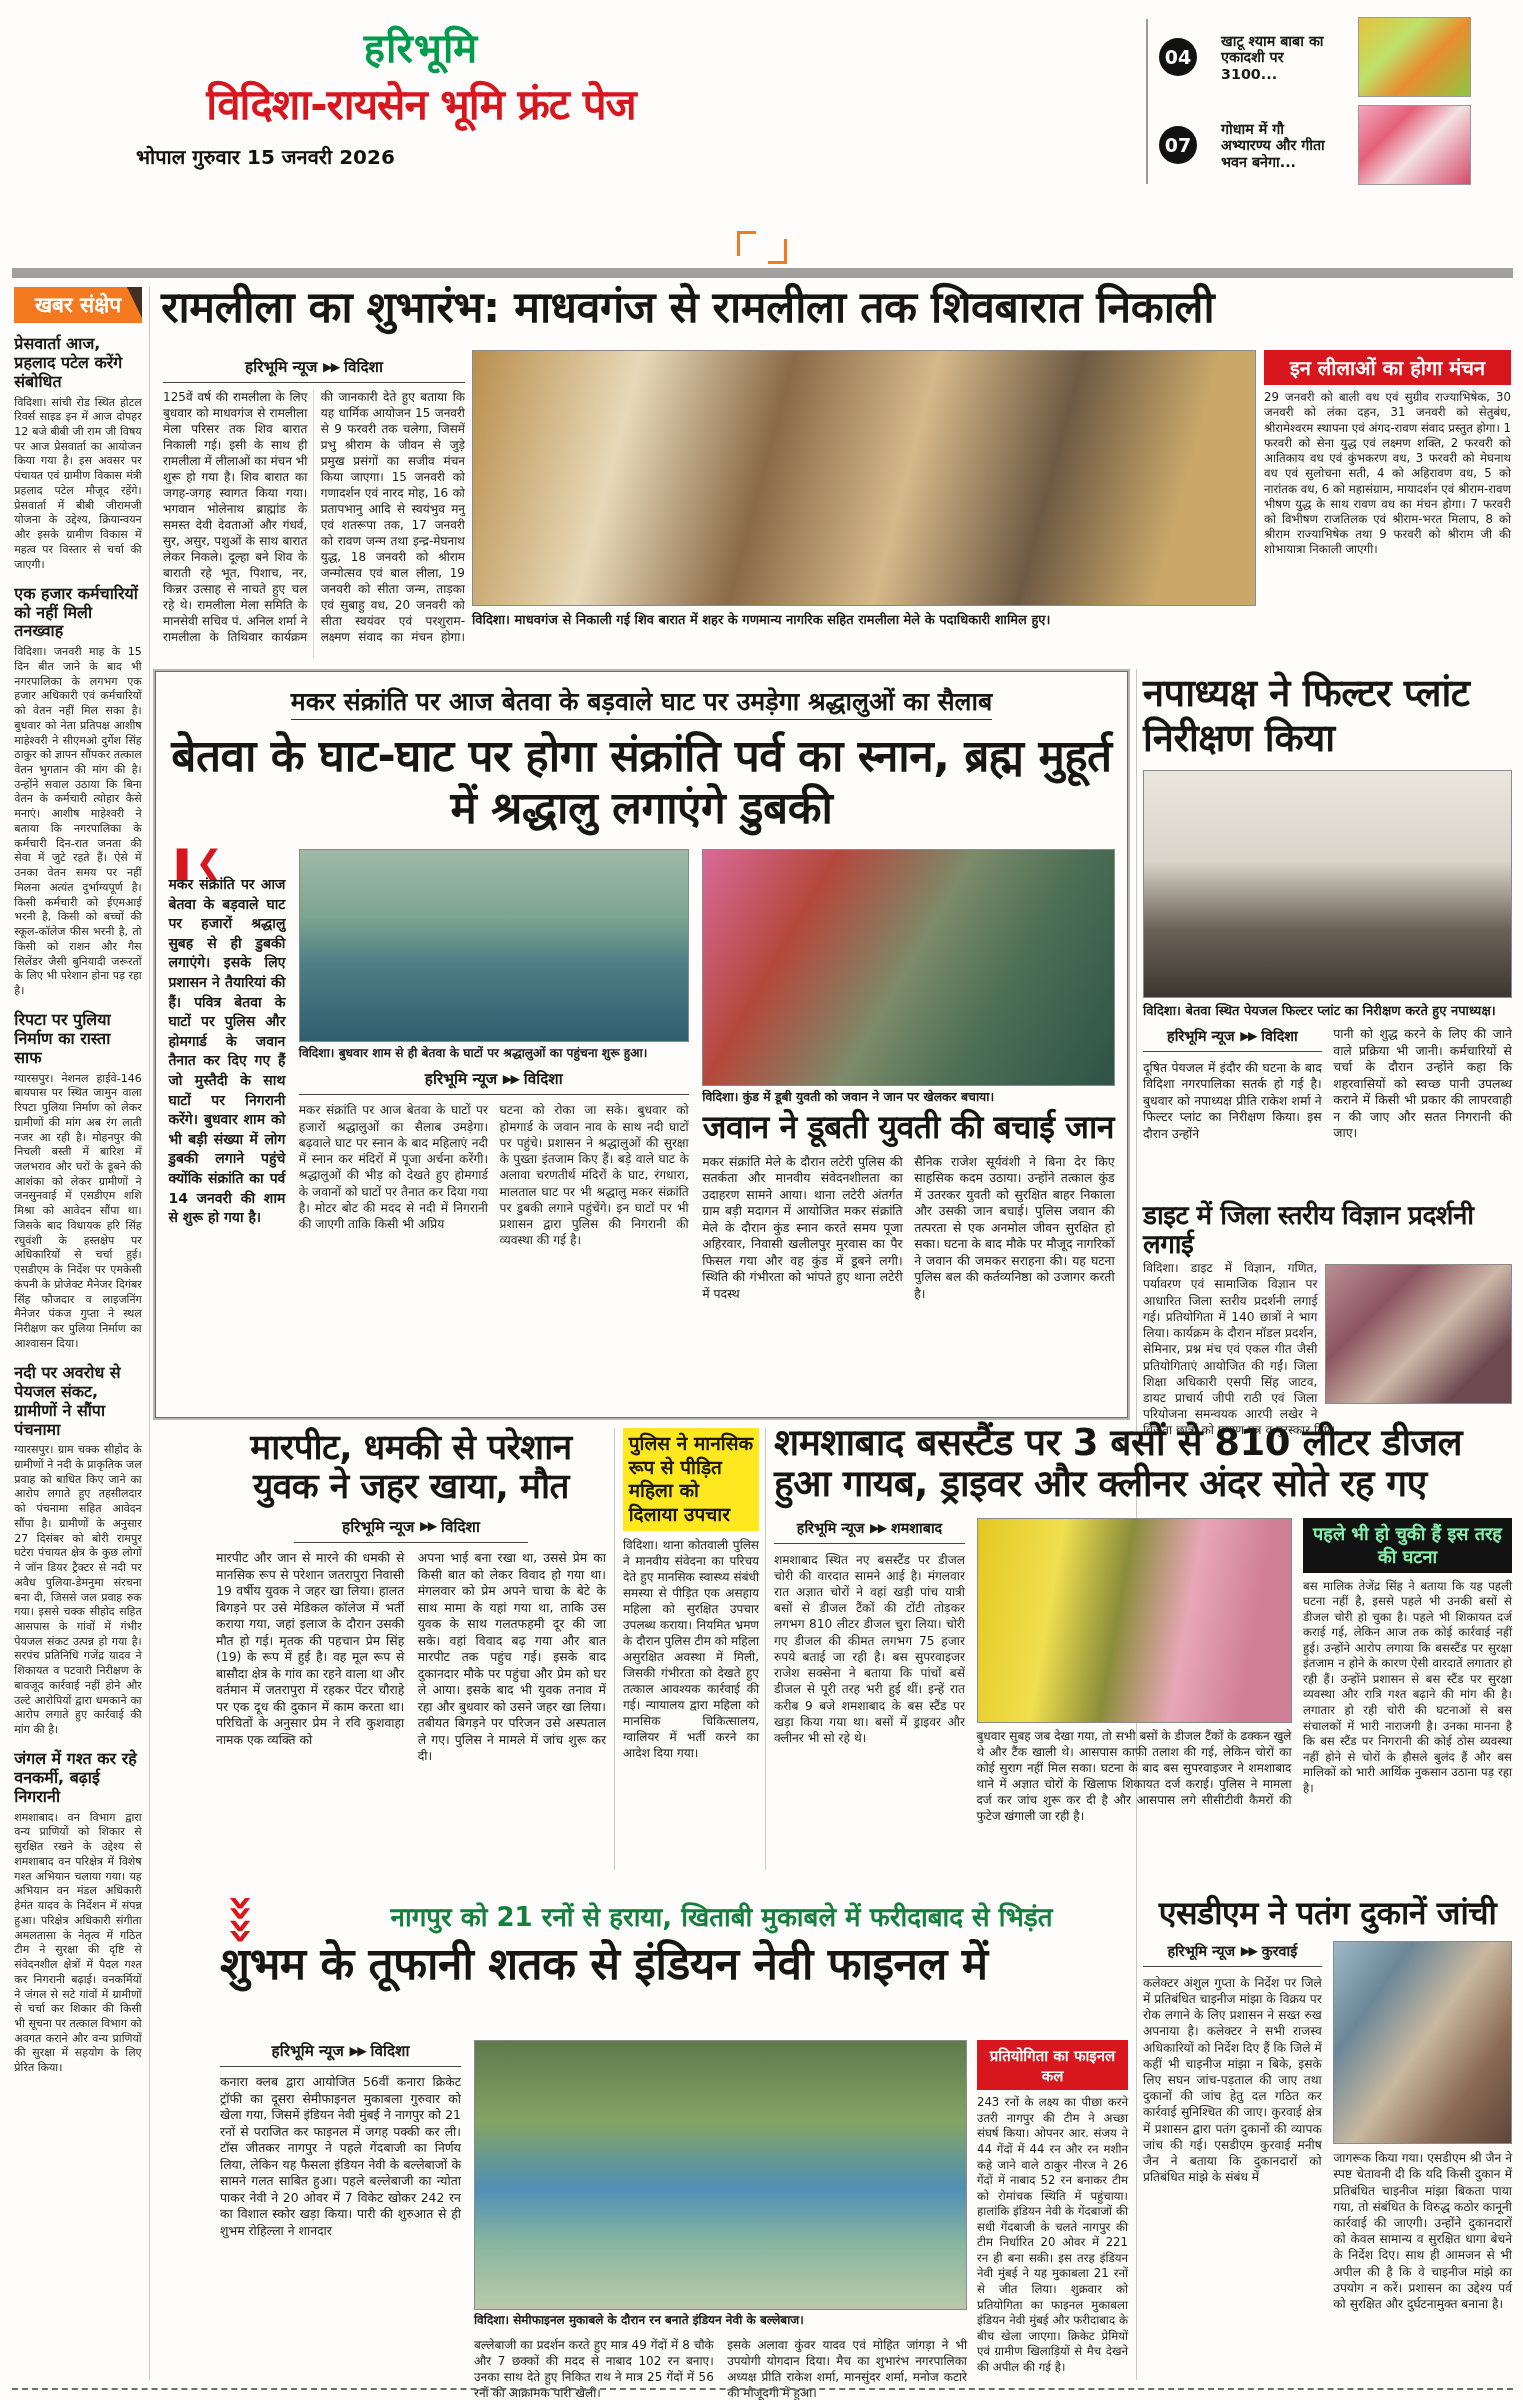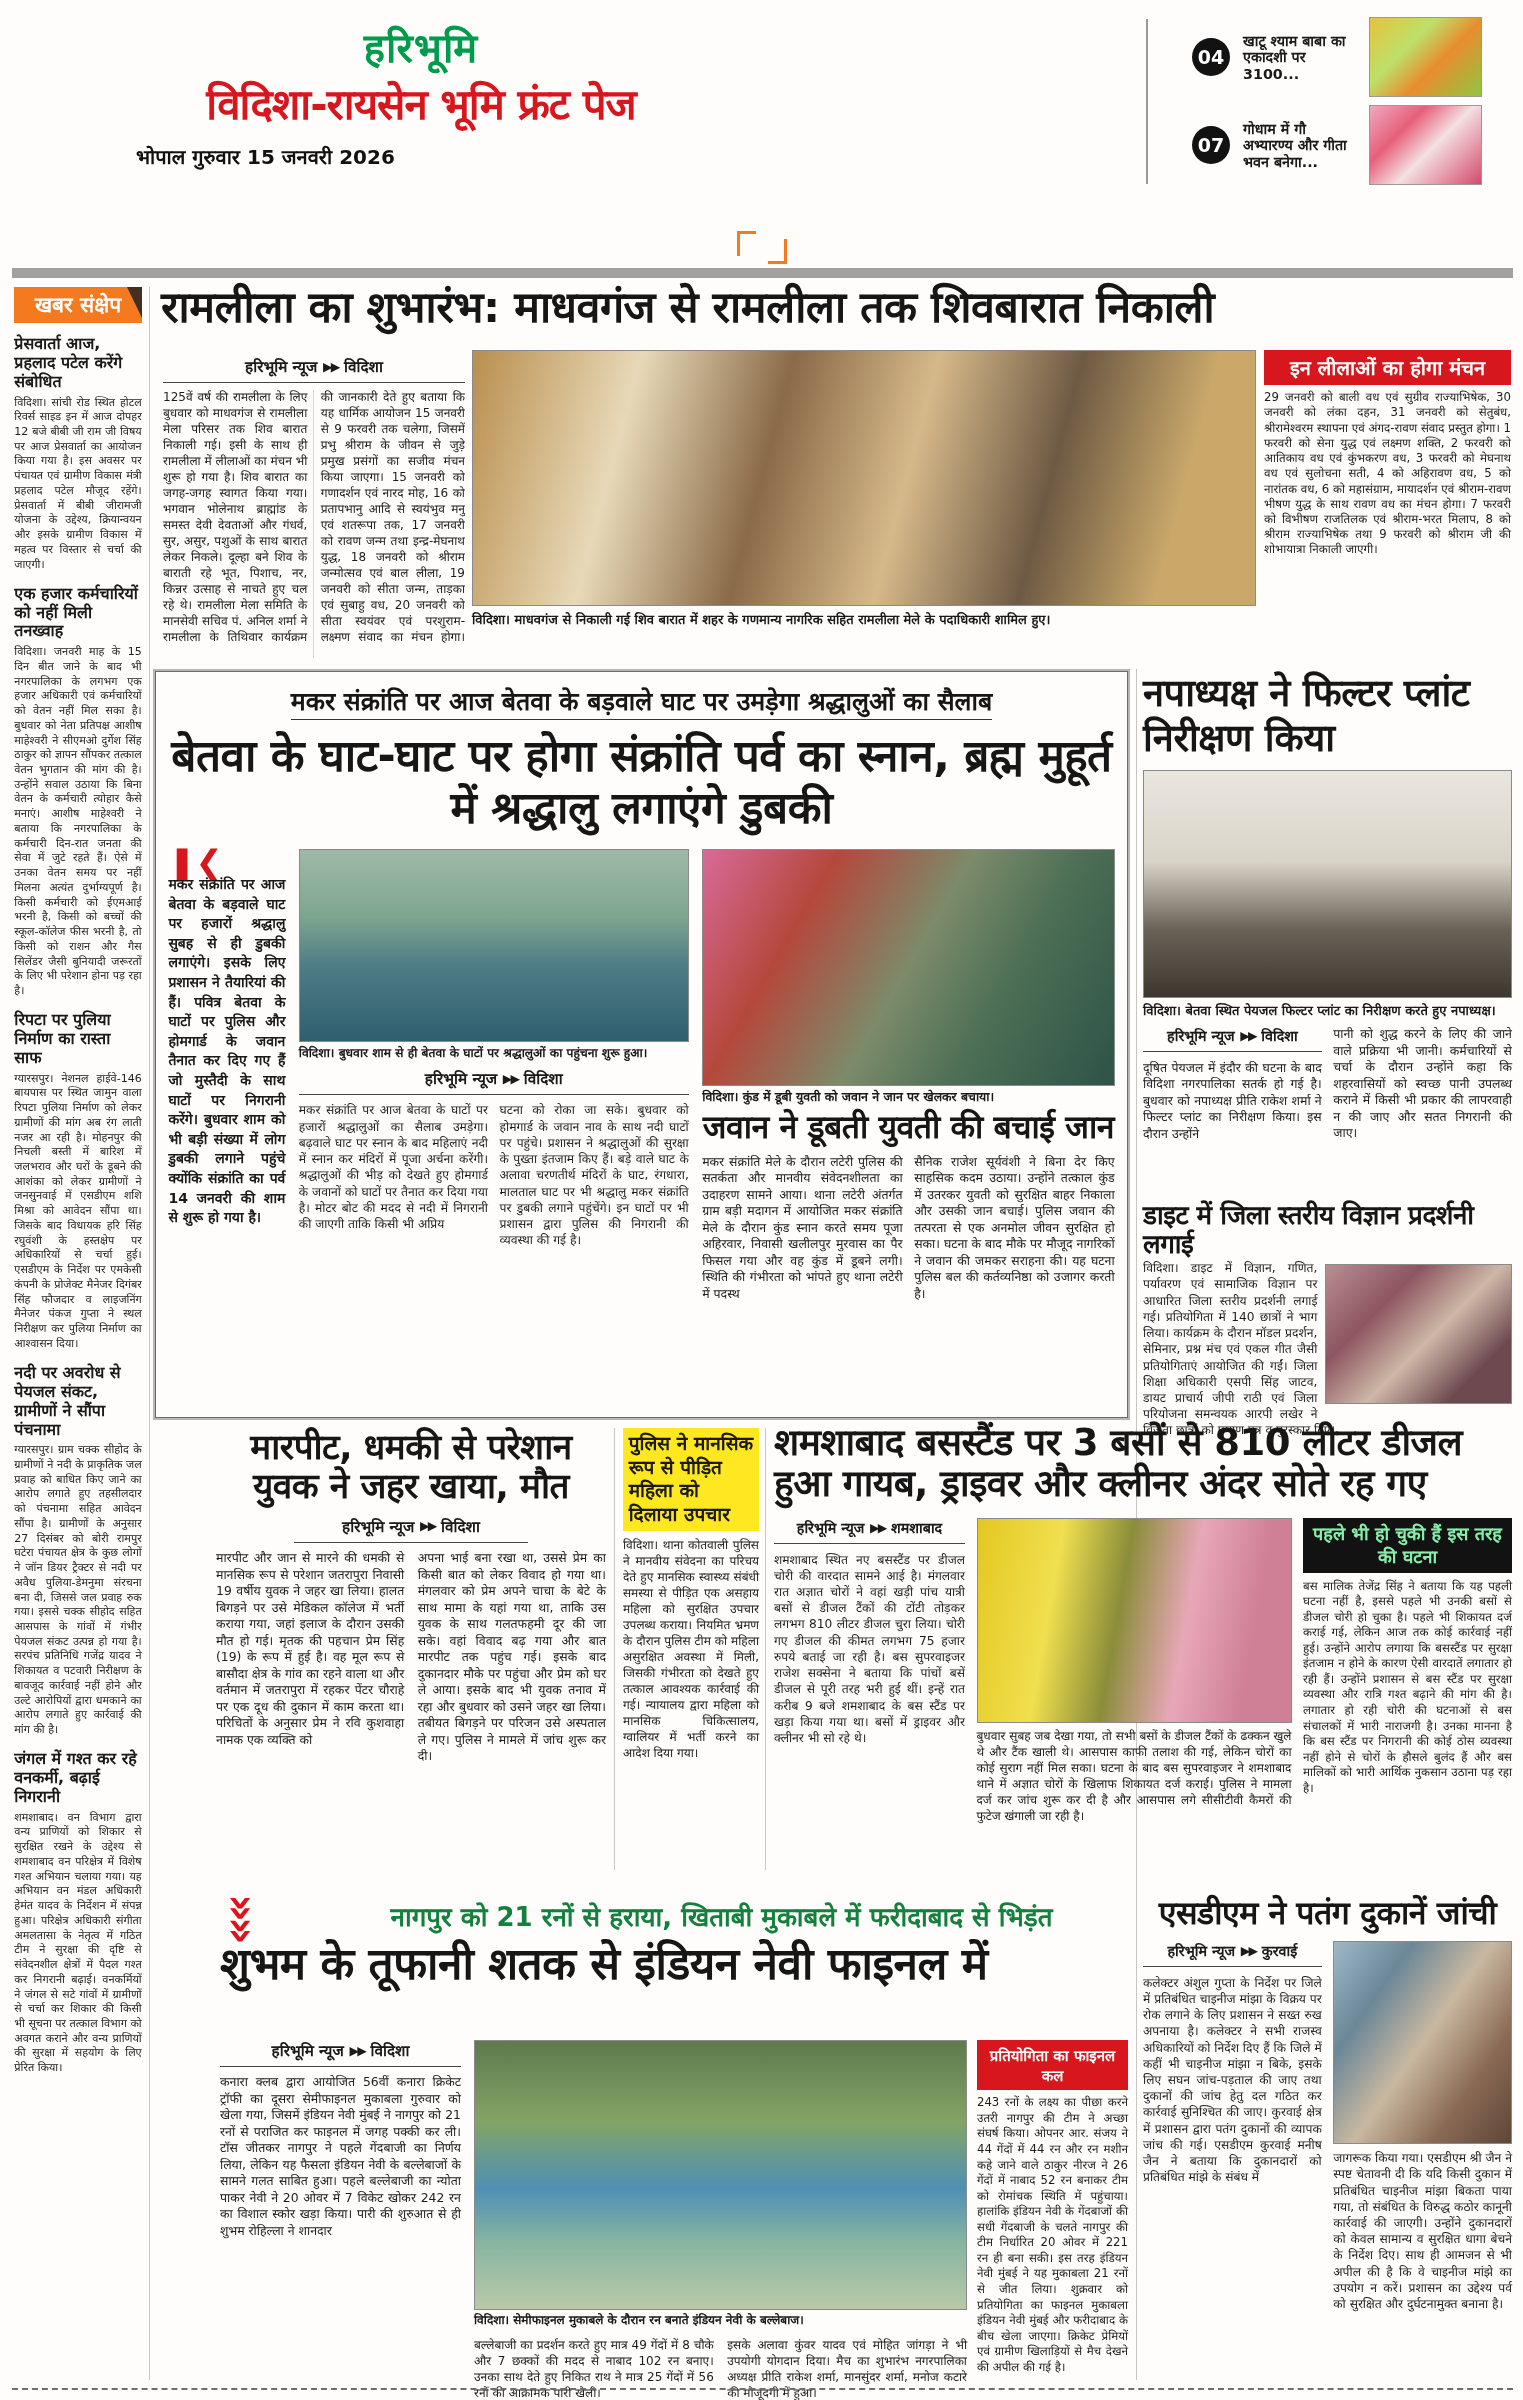--- a/index.html
+++ b/index.html
@@ -14,21 +14,21 @@
   .logo-top { font-size:40px; font-weight:bold; color:#019b4c; letter-spacing:1px; }
   .logo-main { font-size:42px; font-weight:bold; color:#d8161d; letter-spacing:-1px; white-space:nowrap; }
   .dateline { font-size:20px; font-weight:bold; color:#111; }
   .city-strip { font-size:20px; font-weight:bold; color:#111; white-space:nowrap;
                 padding:3.8px 25px; position:relative; }
   .city-strip .corner { position:absolute; width:19px; height:25px; top:0; }
   .corner.l { left:0; border-left:3.8px solid #f4791f; border-top:3.8px solid #f4791f; }
   .corner.r { right:0; border-right:3.8px solid #f4791f; border-bottom:3.8px solid #f4791f; top:7.6px;}
   .gray-rule { background:#a2a19f; }
 
-  .teaser { display:flex; align-items:center; gap:13px; height:88px;justify-content:center; }
+  .teaser { display:flex; align-items:center; gap:24px; height:88px; }
   .teaser-num { width:38px; height:38px; min-width:38px; border-radius:50%; background:#121212;
                 color:#fff; font-size:19px; font-weight:bold; display:flex; align-items:center;
                 justify-content:center; }
   .teaser-text { font-size:14.3px; font-weight:bold; line-height:1.15; width:113px; }
   .teaser-photo { width:113px; height:80px; border:1px solid #999; }
   .teaser-line { position:absolute; left:-13.4px; top:5.7px; bottom:5.7px; width:1.9px; background:#9a9a9a; }
 
   
   .briefs { border-right:1px solid #c9c5c0; padding-right:7.6px; }
   .briefs-header { background:#f4791f; color:#fff; font-size:21px; font-weight:bold;

